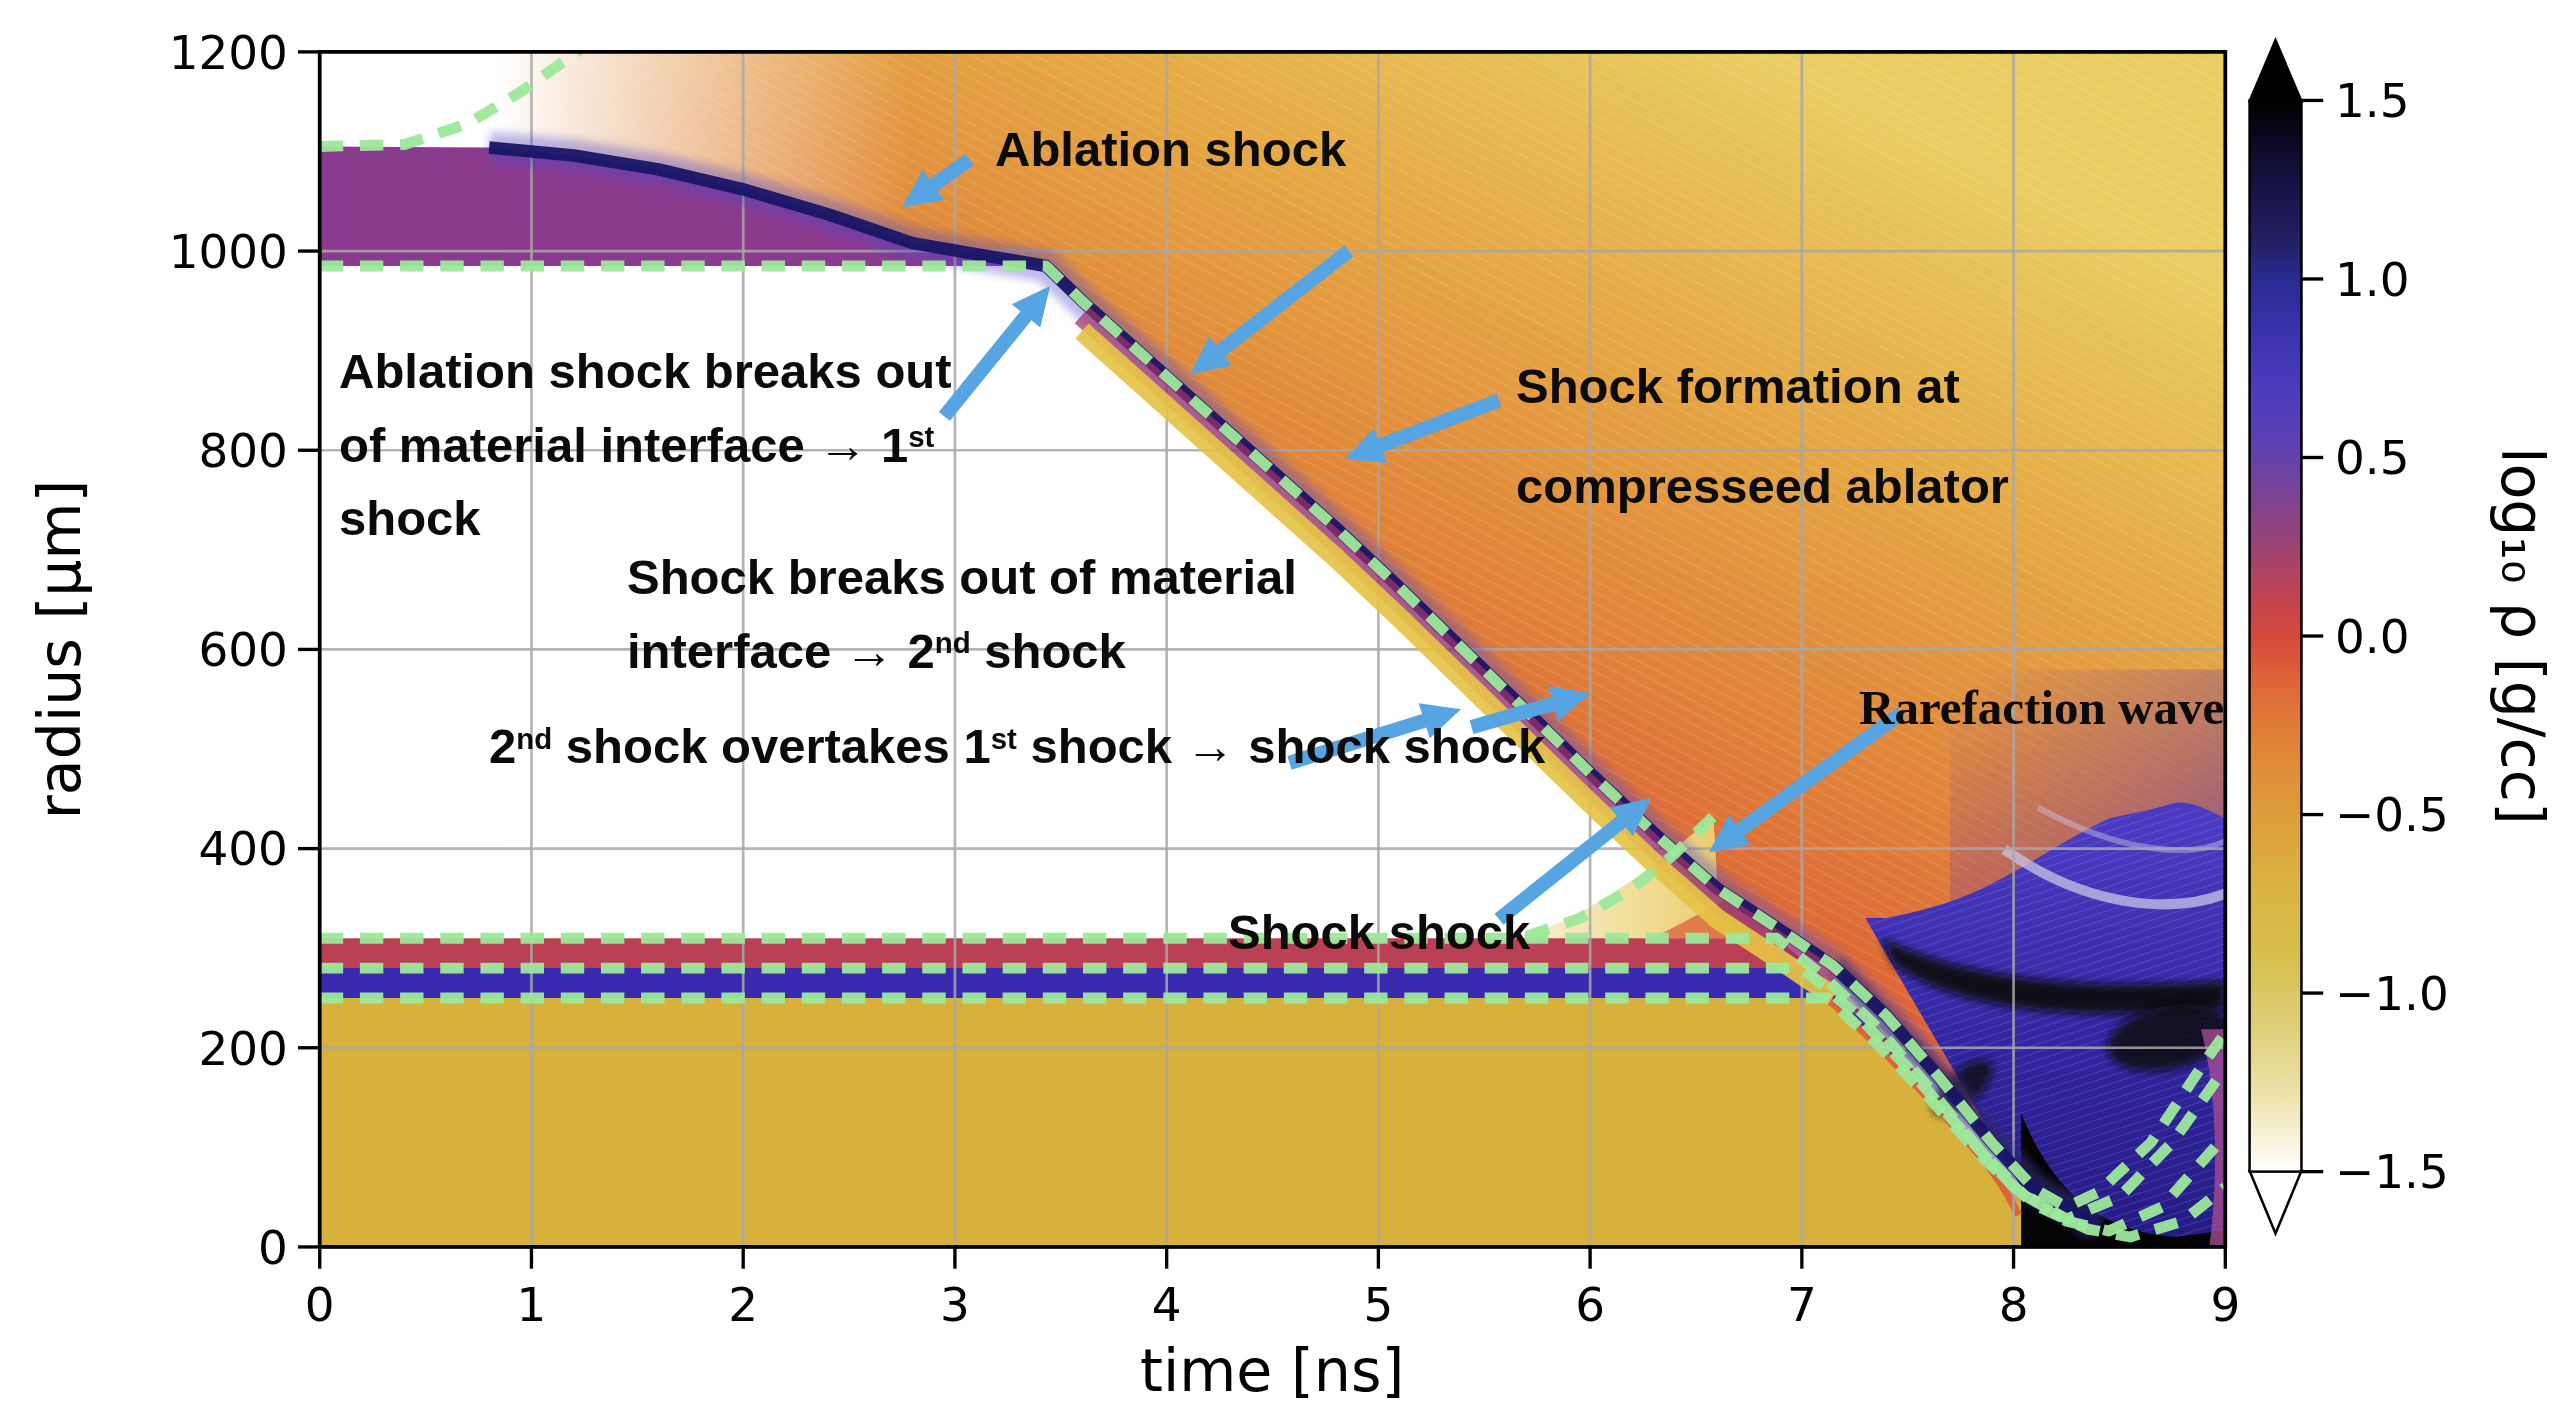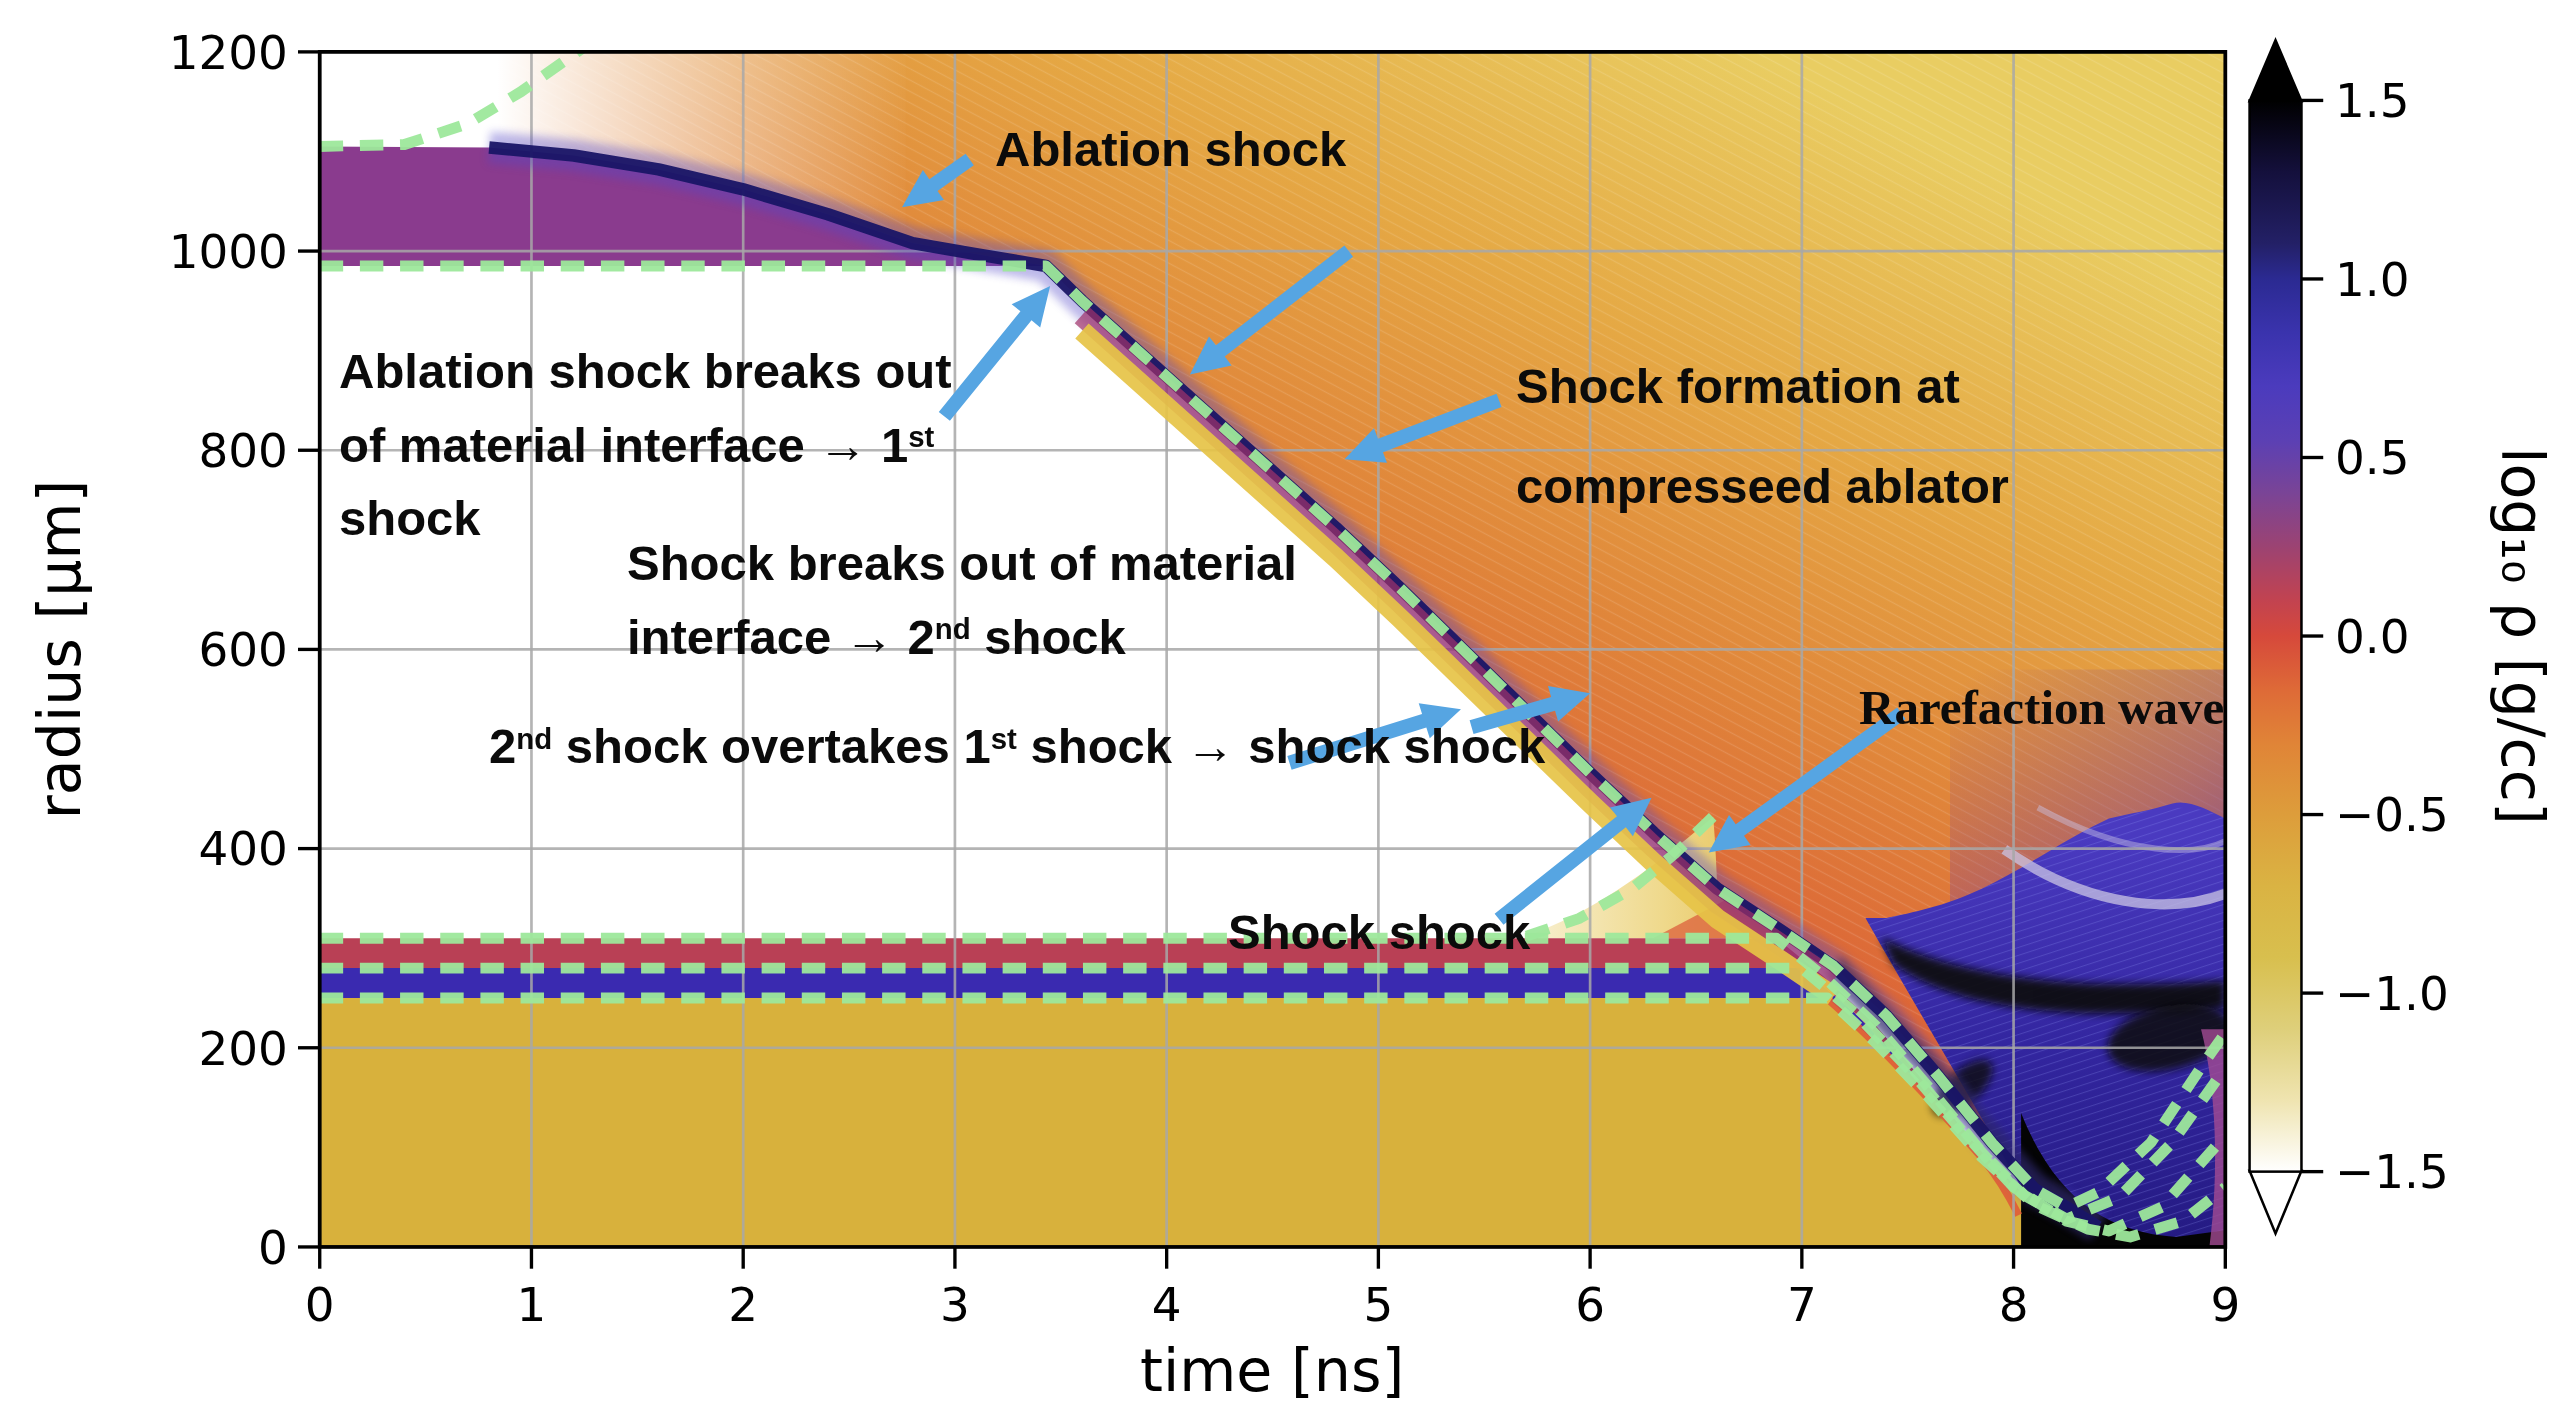--- a/index.html
+++ b/index.html
@@ -249,21 +249,21 @@
       </div>
       <div class="anno" style="left: 1516px; top: 322px; line-height: 2.05;">
         <div><span>Shock formation at</span></div>
         <div><span>compresseed ablator</span></div>
       </div>
       <div class="anno" style="left: 339px; top: 321px; line-height: 1.5;">
         <div><span>Ablation shock breaks out</span></div>
         <div><span>of material interface → 1</span><span class="sup">st</span></div>
         <div><span>shock</span></div>
       </div>
-      <div class="anno" style="left: 627px; top: 513px; line-height: 1.5;">
+      <div class="anno" style="left: 627px; top: 527px; line-height: 1.5;">
         <div><span>Shock breaks out of material</span></div>
         <div><span>interface → 2</span><span class="sup">nd</span><span> shock</span></div>
       </div>
       <div class="anno" style="left: 489px; top: 696px; line-height: 1.5;">
         <div><span>2</span><span class="sup">nd</span><span> shock overtakes 1</span><span class="sup">st</span><span> shock → shock shock</span></div>
       </div>
       <div class="anno" style="left: 1859px; top: 657px; line-height: 1.5; font-family: Liberation Serif, serif;">
         <div><span>Rarefaction wave</span></div>
       </div>
       <div class="anno" style="left: 1228px; top: 882px; line-height: 1.5;">

